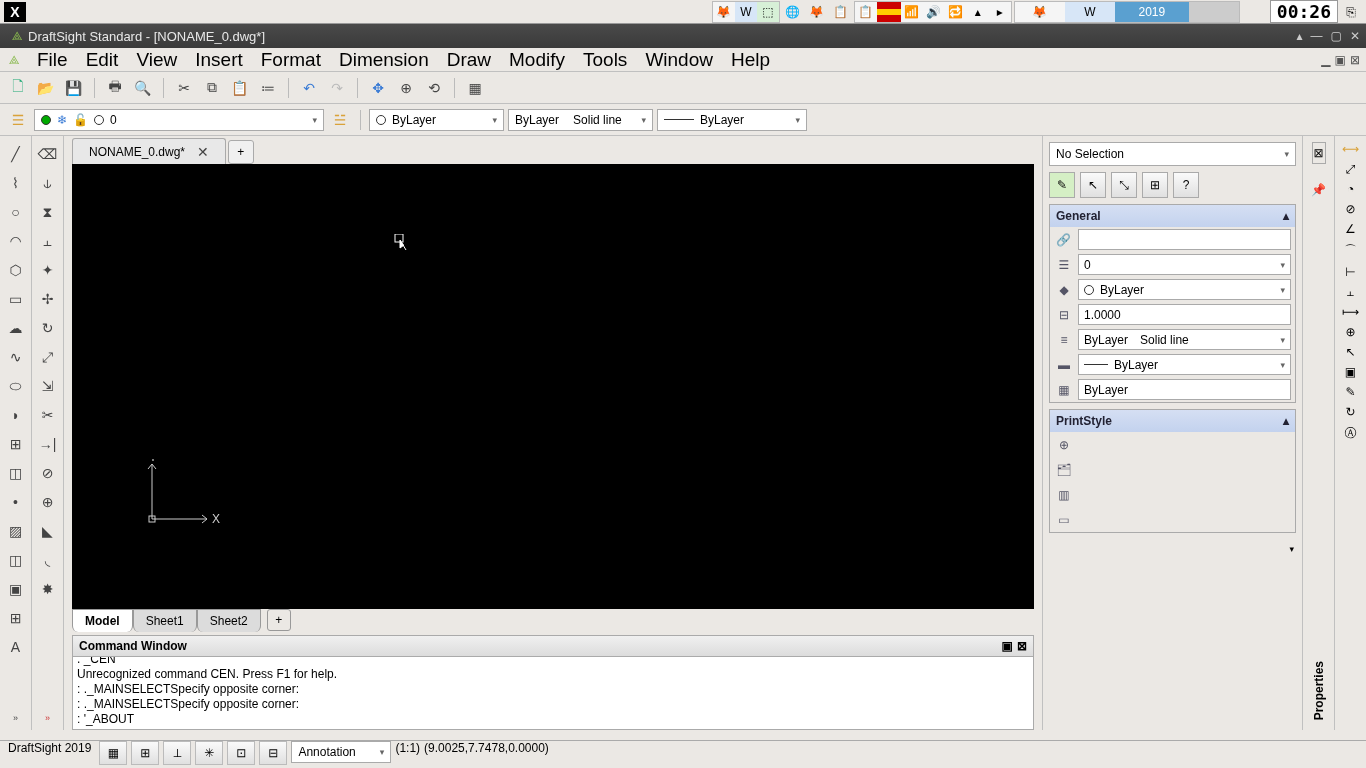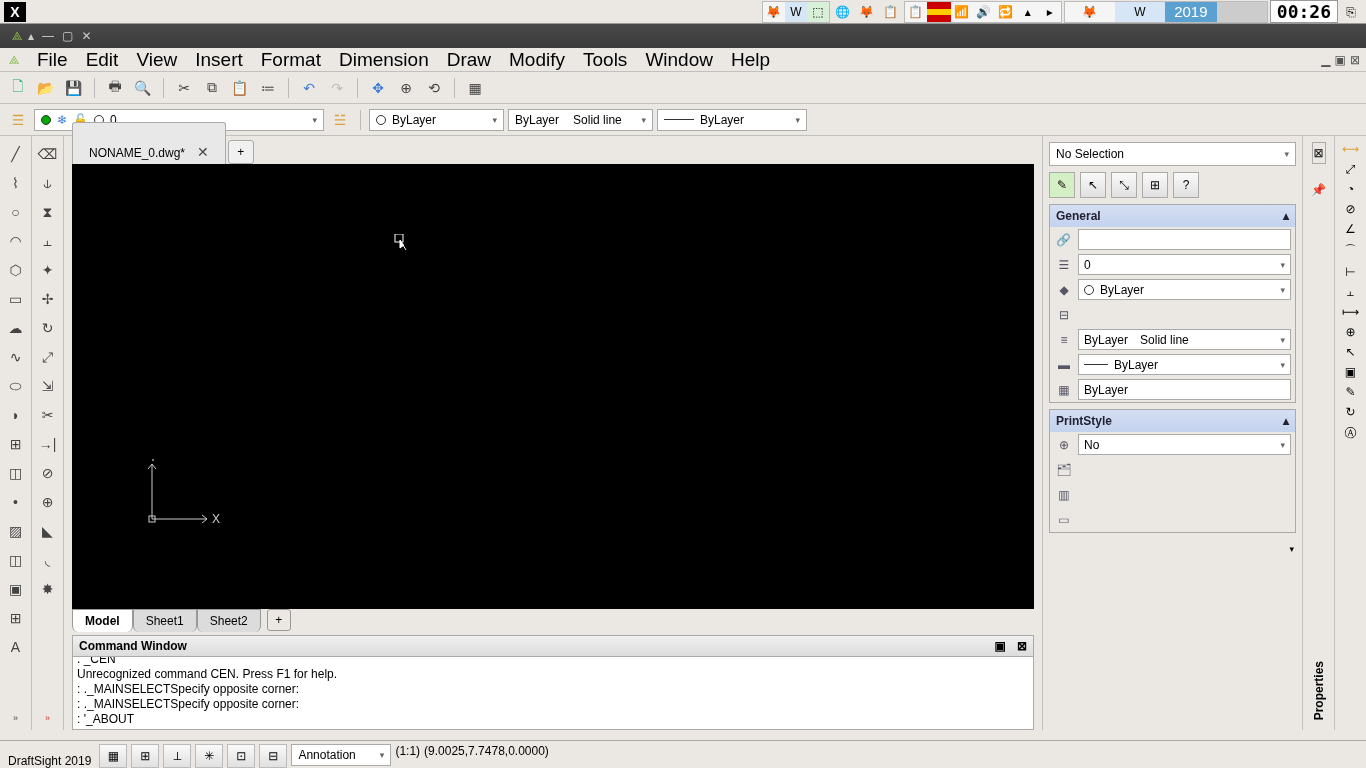--- a/index.html
+++ b/index.html
@@ -5,21 +5,21 @@
 * { margin: 0; padding: 0; box-sizing: border-box; font-family: Arial, sans-serif; font-size: 12px; }
 body { background: #ebe8e4; width: 1366px; height: 768px; overflow: hidden; }
 
 
 .os-taskbar { height: 24px; background: #ebe8e4; display: flex; align-items: center; border-bottom: 1px solid #999; }
 .os-left { display: flex; align-items: center; gap: 3px; padding-left: 4px; }
 .os-icon-box { width: 22px; height: 20px; background: #000; color: #fff; display: flex; align-items: center; justify-content: center; font-weight: bold; font-size: 14px; }
 .os-right { margin-left: auto; display: flex; align-items: center; gap: 2px; padding-right: 4px; }
 .tray-icon { width: 22px; height: 20px; display: flex; align-items: center; justify-content: center; }
 .tray-group { display: flex; border: 1px solid #bbb; background: #f5f5f5; }
-.clock { font-size: 18px; font-weight: bold; font-family: monospace; padding: 0 6px; background:#fff; border:1px solid #999;}
+.clock { font-size: 18px; font-weight: bold; font-family: monospace; padding: 0 6px; background:#fff; border:1px solid #999;margin-left:28px;}
 
 
 .titlebar { height: 24px; background: linear-gradient(#4a4a4a, #3a3a3a); color: #fff; display: flex; align-items: center; padding: 0 6px; }
 .titlebar .title { flex: 1; font-size: 13px; color:#e8e8e8;}
 .titlebar .btns { display: flex; gap: 8px; color:#ccc; font-size:14px;}
 
 
 .menubar { height: 24px; background: #ebe8e4; display: flex; align-items: center; padding-left: 4px; border-bottom: 1px solid #c0c0c0; }
 .menubar .logo { width: 20px; height: 20px; margin-right: 4px; display:flex; align-items:center; justify-content:center;}
 .menubar .menu-item { padding: 3px 9px; cursor: default; font-size:19px;}
@@ -36,35 +36,35 @@
 
 .main-area { display: flex; height: 594px; }
 
 
 .vtoolbar { width: 32px; background: #ebe8e4; border-right: 1px solid #c0c0c0; display: flex; flex-direction: column; align-items: center; gap: 5px; padding-top: 6px; }
 .vtoolbar .vt-btn { width: 24px; height: 24px; display: flex; align-items: center; justify-content: center; font-size: 14px; color:#444;}
 
 
 .canvas-col { flex: 1; display: flex; flex-direction: column; background:#ebe8e4;}
 .tabbar { height: 28px; display: flex; align-items: flex-end; padding-left: 8px; gap: 2px;}
-.doc-tab { height: 42px; background: #e8e8e8; border: 1px solid #aaa; border-bottom: none; padding: 4px 16px; display: flex; align-items: flex-end; gap: 12px; border-radius: 3px 3px 0 0; font-size:13px;margin-top:20px;}
+.doc-tab { height: 26px; background: #e8e8e8; border: 1px solid #aaa; border-bottom: none; padding: 4px 16px; display: flex; align-items: center; gap: 12px; border-radius: 3px 3px 0 0; font-size:13px;margin-top:20px;}
 .doc-tab .close { font-size: 14px; color:#444;}
 .plus-tab { width: 26px; height: 24px; border: 1px solid #aaa; background:#f0f0f0; display: flex; align-items: center; justify-content: center; border-radius:3px;}
 .canvas-wrap { flex: 1; padding: 0 8px; }
 .canvas { width: 100%; height: 100%; background: #000; position: relative; }
 .ucs { position: absolute; left: 70px; bottom: 70px; }
 .cursor-cross { position: absolute; left: 320px; top: 70px; }
 .sheet-tabs { height: 26px; display: flex; align-items: center; padding-left: 8px; gap:0;}
 .sheet-tab { padding: 4px 12px; border: 1px solid #999; border-bottom: none; background: #dcdcdc; font-size:12px; border-radius:0 0 6px 6px; transform:translateY(-2px);}
 .sheet-tab.active { background: #fff; font-weight: bold; }
 .sheet-plus { width: 24px; height: 22px; border:1px solid #999; display:flex; align-items:center; justify-content:center; margin-left:6px; transform:translateY(-2px); border-radius:3px;}
 
 
 .cmd-window { border: 1px solid #aaa; margin: 0 8px; }
-.cmd-header { background: linear-gradient(#f0f0f0,#dcdcdc); padding: 3px 6px; font-weight: bold; font-size:12px; border-bottom:1px solid #aaa; display:flex;gap:7px;}
+.cmd-header { background: linear-gradient(#f0f0f0,#dcdcdc); padding: 3px 6px; font-weight: bold; font-size:12px; border-bottom:1px solid #aaa; display:flex;}
 .cmd-body { background: #fff; font-size: 12px; padding: 3px 4px; height: 72px; overflow:hidden; font-family: Arial;}
 .cmd-body div { line-height: 15px; }
 
 
 .right-panel { width: 260px; border-left: 1px solid #c0c0c0; display: flex; flex-direction: column; padding: 6px; gap: 6px; background:#ebe8e4;}
 .prop-top-select { height: 24px; border: 1px solid #aaa; background: #fff; display: flex; align-items: center; padding: 0 6px; }
 .prop-btn-row { display: flex; gap: 5px; }
 .prop-btn { width: 26px; height: 26px; border: 1px solid #aaa; background: linear-gradient(#fafafa,#e0e0e0); display: flex; align-items: center; justify-content: center; font-size:12px;}
 .prop-section { border: 1px solid #aaa; }
 .prop-sec-header { background: linear-gradient(#d5dff3,#c3d2ee); padding: 4px 6px; font-weight: bold; display:flex; font-size:13px; color:#223;}
@@ -73,21 +73,21 @@
 .prop-row .pfield { flex: 1; height: 21px; border: 1px solid #aaa; background: #fff; display: flex; align-items: center; padding: 0 5px; font-size:12px;}
 .prop-row .pfield.dd::after { content: "▾"; margin-left:auto; font-size:9px; color:#666;}
 .prop-row .pfield.disabled { background:#f0f0f0; color:#999;}
 
 
 .right-strip { width: 32px; background: #ebe8e4; border-left: 1px solid #c0c0c0; display: flex; flex-direction: column; align-items: center; gap: 6px; padding-top:6px;}
 .strip-handle { width: 14px; height: 40px; display:flex; align-items:center; justify-content:center; }
 .vert-label { writing-mode: vertical-rl; transform: rotate(180deg); font-size:12px; margin-top:auto; margin-bottom:10px; font-weight:bold;}
 
 
-.statusbar { position:absolute; bottom:0; left:0; right:0; height: 28px; background: #ebe8e4; border-top: 1px solid #aaa; display: flex; align-items: flex-end; padding: 0 8px; gap: 8px; font-size:13px;}
+.statusbar { position:absolute; bottom:0; left:0; right:0; height: 28px; background: #ebe8e4; border-top: 1px solid #aaa; display: flex; align-items: flex-start; padding: 0 8px; gap: 8px; font-size:13px;}
 .statusbar .center-ctrls { display: flex; gap: 4px; margin-left: auto; }
 .sb-btn { width: 28px; height: 24px; border: 1px solid #bbb; background:linear-gradient(#fafafa,#e0e0e0); display:flex; align-items:center; justify-content:center;}
 .sb-dd { width: 100px; height: 22px; border: 1px solid #aaa; background:#fff; display:flex; align-items:center; padding:0 6px;}
 
 
 svg { display:block; }
 .circle-swatch { width:10px; height:10px; border-radius:50%; border:1px solid #333; display:inline-block;}
 </style>
 </head>
 <body>
@@ -110,30 +110,31 @@
       <div class="tray-icon" style="background:linear-gradient(#c00 33%,#fc0 33% 66%,#c00 66%);width:24px;"></div>
       <div class="tray-icon">📶</div>
       <div class="tray-icon">🔊</div>
       <div class="tray-icon">🔁</div>
       <div class="tray-icon">▴</div>
       <div class="tray-icon">▸</div>
     </div>
     <div class="tray-group">
       <div class="tray-icon" style="width:50px;">🦊</div>
       <div class="tray-icon" style="background:#d7e6f7;width:50px;">W</div>
-      <div class="tray-icon" style="background:#5aa0d0;width:52px;color:#fff;font-size:15px;">2019</div>
+      <div class="tray-icon" style="background:#5aa0d0;width:74px;color:#fff;font-size:12px;">2019</div>
       <div class="tray-icon" style="width:50px;background:#ccc;"></div>
     </div>
     <div class="clock">00:26</div>
     <div class="tray-icon">⎘</div>
   </div>
 </div>
 
 <div class="titlebar">
   <div class="tray-icon" style="color:#8aba4f;">⟁</div>
+  <div class="title">DraftSight Standard - [NONAME_0.dwg*]</div>
   <div class="btns">
     <span>▴</span>
     <span>—</span>
     <span>▢</span>
     <span>✕</span>
   </div>
 </div>
 
 <div class="menubar">
   <div class="logo" style="color:#8aba4f;">⟁</div>
@@ -327,20 +328,21 @@
         </div>
       <div class="prop-row">
           <div class="picon">◆</div>
           <div class="pfield dd">
             <span class="circle-swatch" style="background:#fff; margin-right:6px;"></span>
             <span>ByLayer</span>
           </div>
         </div>
       <div class="prop-row">
           <div class="picon">⊟</div>
+          <div class="pfield">1.0000</div>
         </div>
       <div class="prop-row">
           <div class="picon">≡</div>
           <div class="pfield dd">
             <span>ByLayer</span>
             <span style="margin-left:12px;">Solid line</span>
           </div>
         </div>
       <div class="prop-row">
           <div class="picon">▬</div>
@@ -355,21 +357,20 @@
         </div>
     </div>
 
     <div class="prop-section">
       <div class="prop-sec-header">
         <span>PrintStyle</span>
         <span style="margin-left:auto;">▴</span>
       </div>
       <div class="prop-row">
           <div class="picon">⊕</div>
-          <div class="pfield dd">No</div>
         </div>
       <div class="prop-row">
           <div class="picon">🗂</div>
         </div>
       <div class="prop-row">
           <div class="picon">▥</div>
         </div>
       <div class="prop-row">
           <div class="picon">▭</div>
         </div>

